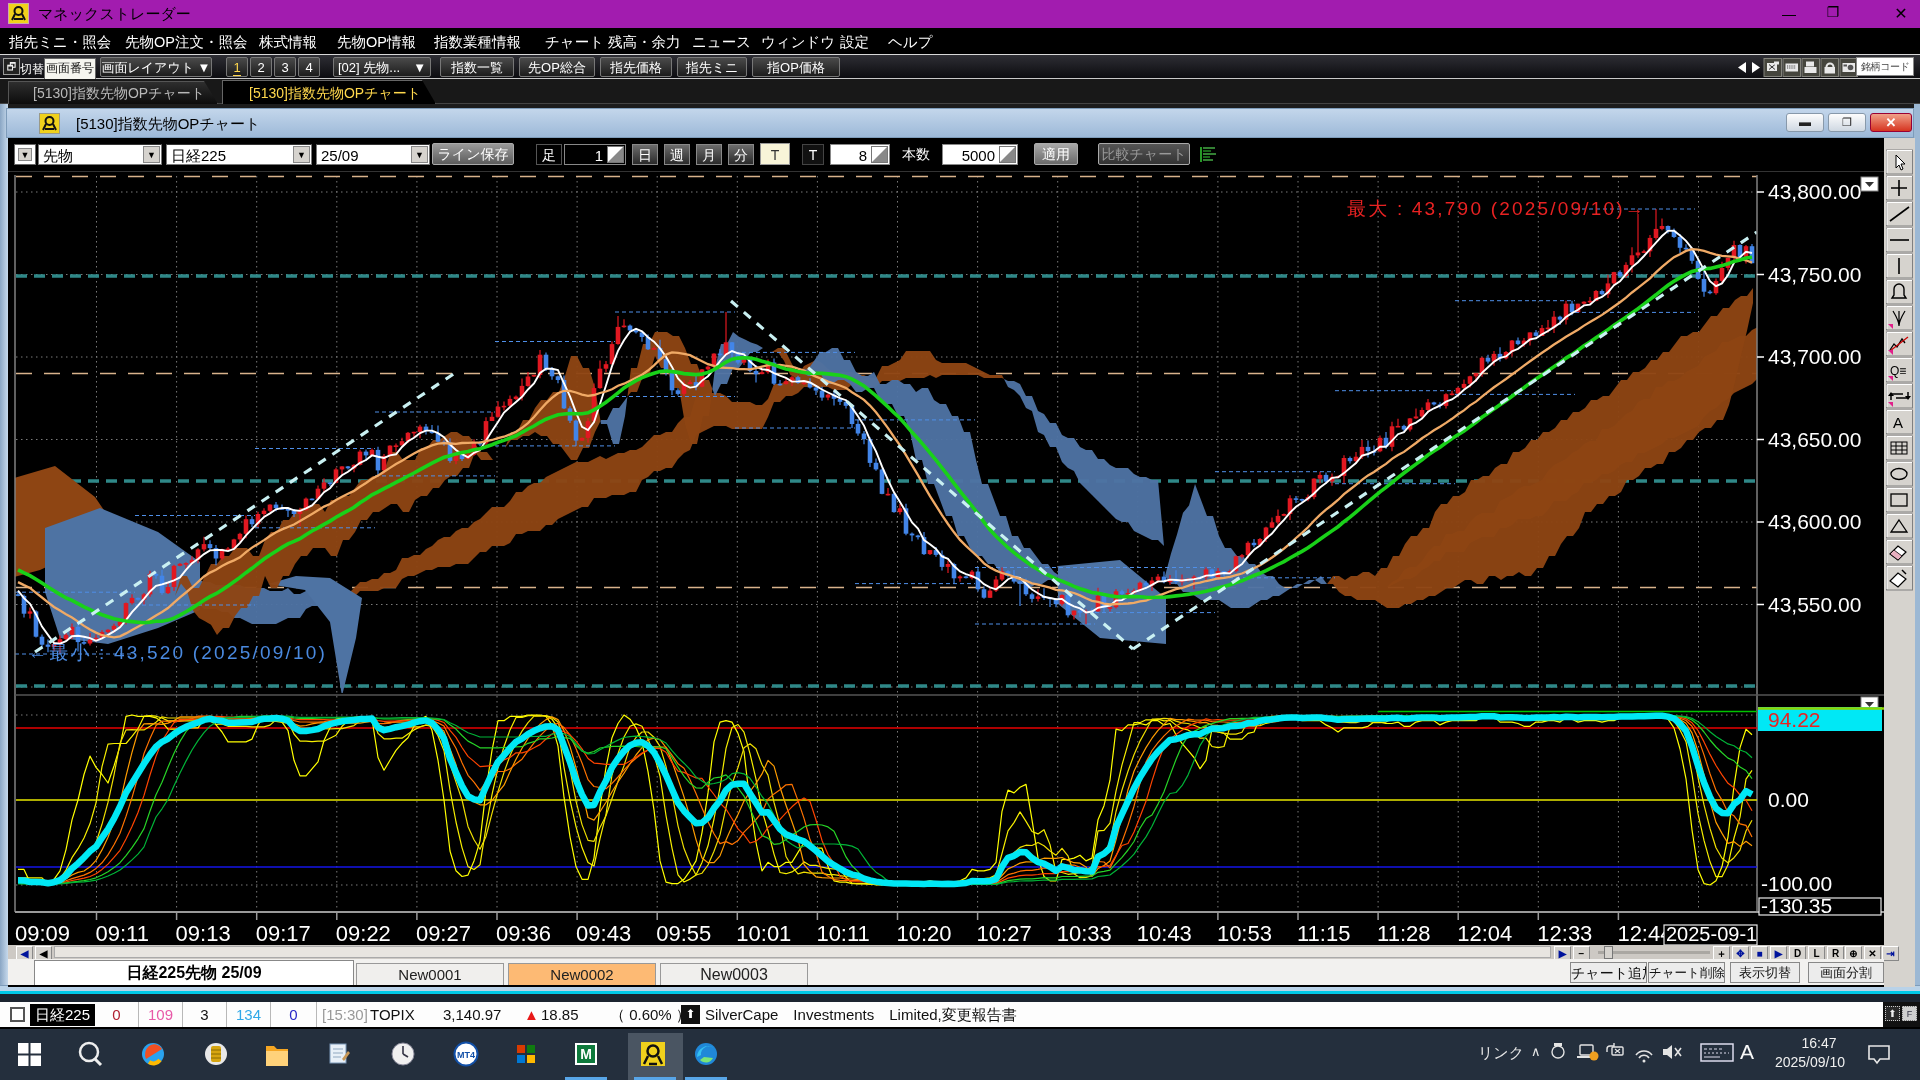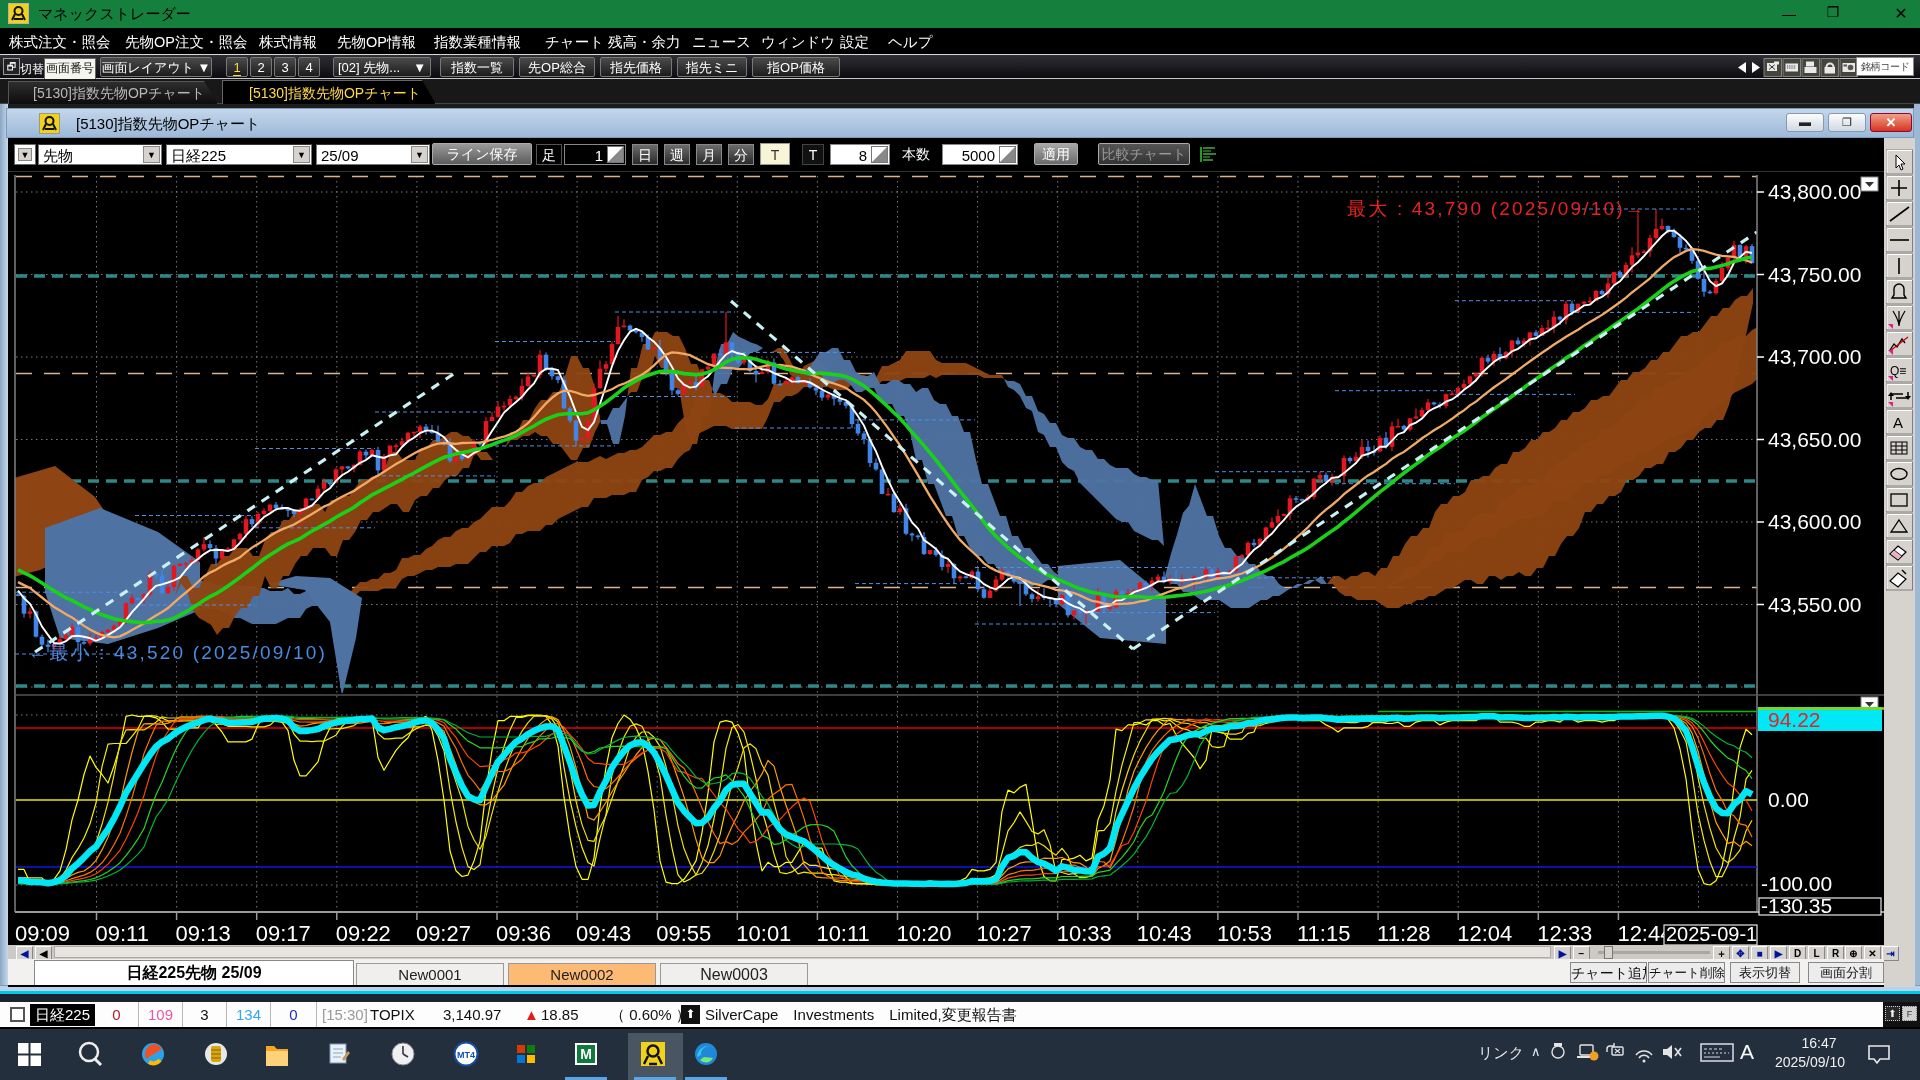--- a/index.html
+++ b/index.html
@@ -3,33 +3,33 @@
 *{margin:0;padding:0;box-sizing:border-box}
 body{width:1920px;height:1080px;overflow:hidden;background:#000;font-family:"Liberation Sans",sans-serif;position:relative}
 .abs{position:absolute}
 .tbtn{position:absolute;top:2px;height:20px;background:linear-gradient(#4a4a4a,#1c1c1c);border:1px solid #777;border-radius:2px;color:#fff;font-size:13px;text-align:center;line-height:19px}
 .dkb{position:absolute;top:6px;height:21px;background:linear-gradient(#6c6c6c,#2a2a2a);border:1px solid #888;color:#fff;font-size:14px;text-align:center;line-height:20px}
 .gryb{position:absolute;top:5px;height:22px;background:linear-gradient(#9a9a9a,#5c5c5c);border:1px solid #aaa;border-radius:2px;color:#fff;font-size:14px;text-align:center;line-height:21px}
 .flb{position:absolute;top:3px;height:21px;background:#ececec;border:1px solid #888;color:#111;font-size:13px;text-align:center;line-height:20px;white-space:nowrap;overflow:hidden}
 .cell{position:absolute;top:0;height:100%;border-right:1px solid #b8b8b8;font-size:15px;text-align:center;line-height:26px}
 </style></head><body>
 
-<div class="abs" style="left:0;top:0;width:1920px;height:28px;background:#15803d">
+<div class="abs" style="left:0;top:0;width:1920px;height:28px;background:#a21caf">
  <div class="abs" style="left:8px;top:3px;width:21px;height:21px;background:#f0d11c;border:1px solid #caa"><svg width="19" height="19">
         <circle cx="9.5" cy="7" r="4" fill="none" stroke="#111" stroke-width="2"></circle>
         <path d="M6,10 l-3,6 M13,10 l3,6 M5,15 l9,0" stroke="#111" stroke-width="2" fill="none"></path>
       </svg></div>
  <div class="abs" style="left:38px;top:5px;color:#000;font-size:15px">マネックストレーダー</div>
  <div class="abs" style="left:1776px;top:6px;width:26px;text-align:center;color:#000;font-size:14px">―</div>
  <div class="abs" style="left:1820px;top:4px;width:26px;text-align:center;color:#000;font-size:14px">❐</div>
  <div class="abs" style="left:1888px;top:4px;width:26px;text-align:center;color:#000;font-size:16px">✕</div>
 </div>
 
 <div class="abs" style="left:0;top:28px;width:1920px;height:26px;background:#000;color:#fff;font-size:14.5px">
-    <span style="position:absolute;left:9px;top:5px">株式注文・照会</span>
+    <span style="position:absolute;left:9px;top:5px">指先ミニ・照会</span>
     <span style="position:absolute;left:125px;top:5px">先物OP注文・照会</span>
     <span style="position:absolute;left:259px;top:5px">株式情報</span>
     <span style="position:absolute;left:337px;top:5px">先物OP情報</span>
     <span style="position:absolute;left:434px;top:5px">指数業種情報</span>
     <span style="position:absolute;left:545px;top:5px">チャート</span>
     <span style="position:absolute;left:608px;top:5px">残高・余力</span>
     <span style="position:absolute;left:692px;top:5px">ニュース</span>
     <span style="position:absolute;left:761px;top:5px">ウィンドウ</span>
     <span style="position:absolute;left:840px;top:5px">設定</span>
     <span style="position:absolute;left:888px;top:5px">ヘルプ</span>
@@ -963,21 +963,21 @@
     <path d="M1902,570 l4,4" stroke="#000" stroke-width="1.5"></path>
   </svg>
 
 <div class="abs" style="left:8px;top:138px;width:1876px;height:34px;background:#000;border-bottom:1px solid #333">
     <div style="position:absolute;left:6px;top:6px;width:22px;height:21px;background:#fff;border:1px solid #666">
       <div style="position:absolute;left:3px;top:3px;width:14px;height:13px;background:#d6d3ce;border:1px solid #888;font-size:9px;text-align:center;line-height:13px;color:#000">▼</div>
     </div>
     <div style="position:absolute;left:30px;top:6px;width:124px;height:21px;background:#fff;border:1px solid #777;border-top-color:#333;color:#000;font-size:15px;line-height:21px;padding-left:4px">先物<div style="position:absolute;right:1px;top:1px;width:17px;height:17px;background:#d6d3ce;border:1px solid #888;text-align:center;line-height:16px;font-size:9px;color:#000;padding-left:0">▼</div></div>
     <div style="position:absolute;left:158px;top:6px;width:146px;height:21px;background:#fff;border:1px solid #777;border-top-color:#333;color:#000;font-size:15px;line-height:21px;padding-left:4px">日経225<div style="position:absolute;right:1px;top:1px;width:17px;height:17px;background:#d6d3ce;border:1px solid #888;text-align:center;line-height:16px;font-size:9px;color:#000;padding-left:0">▼</div></div>
     <div style="position:absolute;left:308px;top:6px;width:114px;height:21px;background:#fff;border:1px solid #777;border-top-color:#333;color:#000;font-size:15px;line-height:21px;padding-left:4px">25/09<div style="position:absolute;right:1px;top:1px;width:17px;height:17px;background:#d6d3ce;border:1px solid #888;text-align:center;line-height:16px;font-size:9px;color:#000;padding-left:0">▼</div></div>
-    <div class="gryb" style="left:424px;width:100px">ライン保存</div>
+    <div class="gryb" style="left:424px;width:82px">ライン保存</div>
     <div style="position:absolute;left:528px;top:6px;width:26px;height:21px;background:#000;border:1px solid #555;color:#fff;font-size:14px;text-align:center;line-height:21px">足</div>
     <div style="position:absolute;left:556px;top:6px;width:62px;height:21px;background:#000;border:1px solid #888;color:#fff;font-size:15px;line-height:21px;text-align:right;padding-right:22px">1<div style="position:absolute;right:1px;top:1px;width:17px;height:17px;background:linear-gradient(135deg,#fff 49%,#888 51%);border:1px solid #777"></div></div>
     <div class="dkb " style="left:624px;width:26px">日</div>
     <div class="dkb " style="left:656px;width:26px">週</div>
     <div class="dkb " style="left:688px;width:26px">月</div>
     <div class="dkb " style="left:720px;width:26px">分</div>
     <div style="position:absolute;left:752px;top:5px;width:30px;height:22px;background:#f8f4d8;border:1px solid #999;color:#333;font-size:14px;text-align:center;line-height:22px">T</div>
     <div style="position:absolute;left:794px;top:6px;width:22px;height:21px;background:#111;border:1px solid #444;color:#fff;font-size:14px;text-align:center;line-height:21px">T</div>
     <div style="position:absolute;left:822px;top:6px;width:60px;height:21px;background:#fff;border:1px solid #888;color:#000;font-size:15px;line-height:21px;text-align:right;padding-right:22px">8<div style="position:absolute;right:1px;top:1px;width:17px;height:17px;background:linear-gradient(135deg,#fff 49%,#888 51%);border:1px solid #777"></div></div>
     <div style="position:absolute;left:888px;top:6px;width:40px;height:21px;background:#000;color:#fff;font-size:14px;text-align:center;line-height:21px">本数</div>

